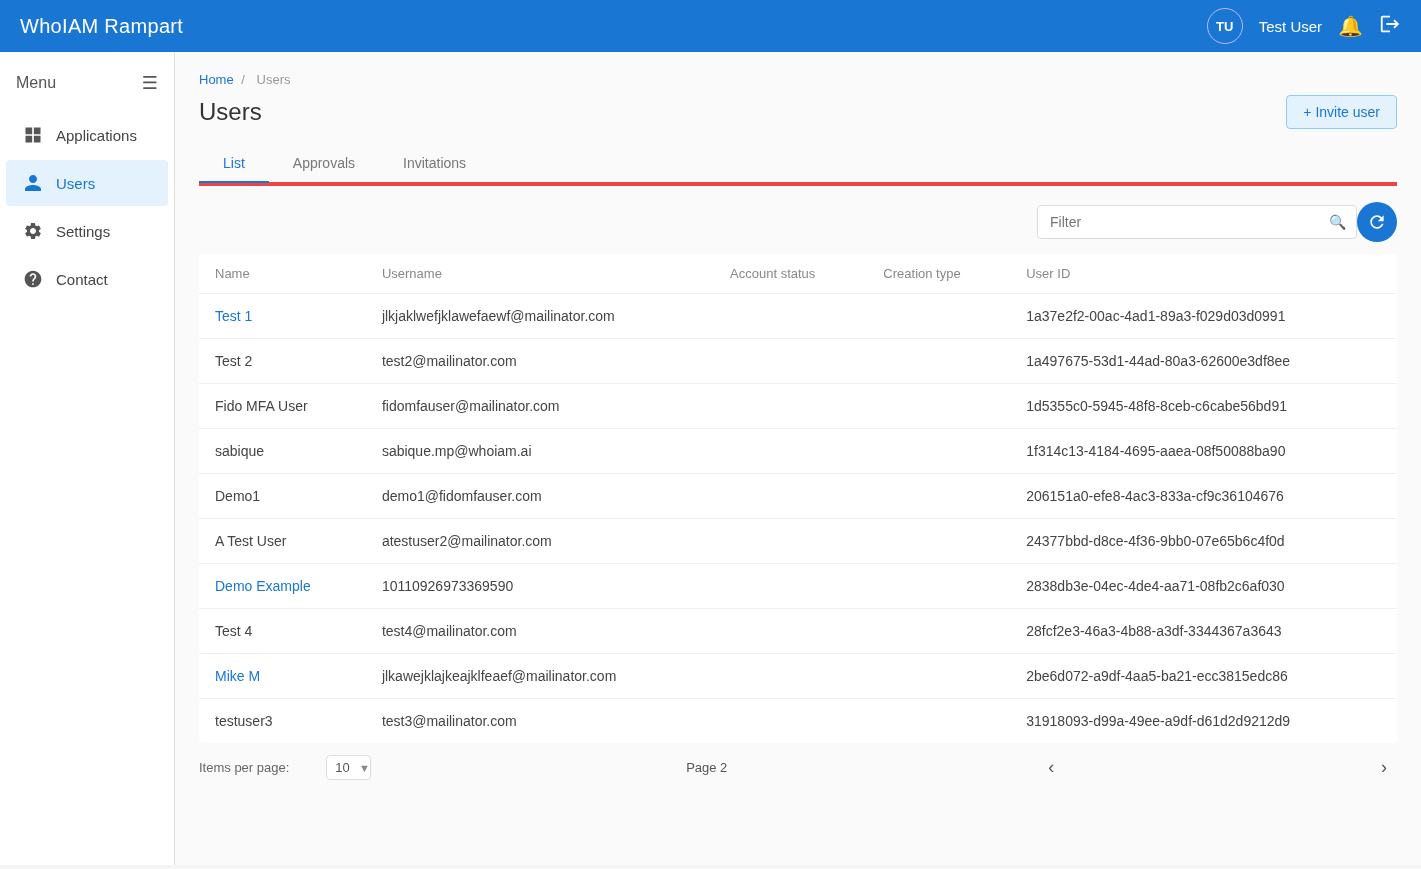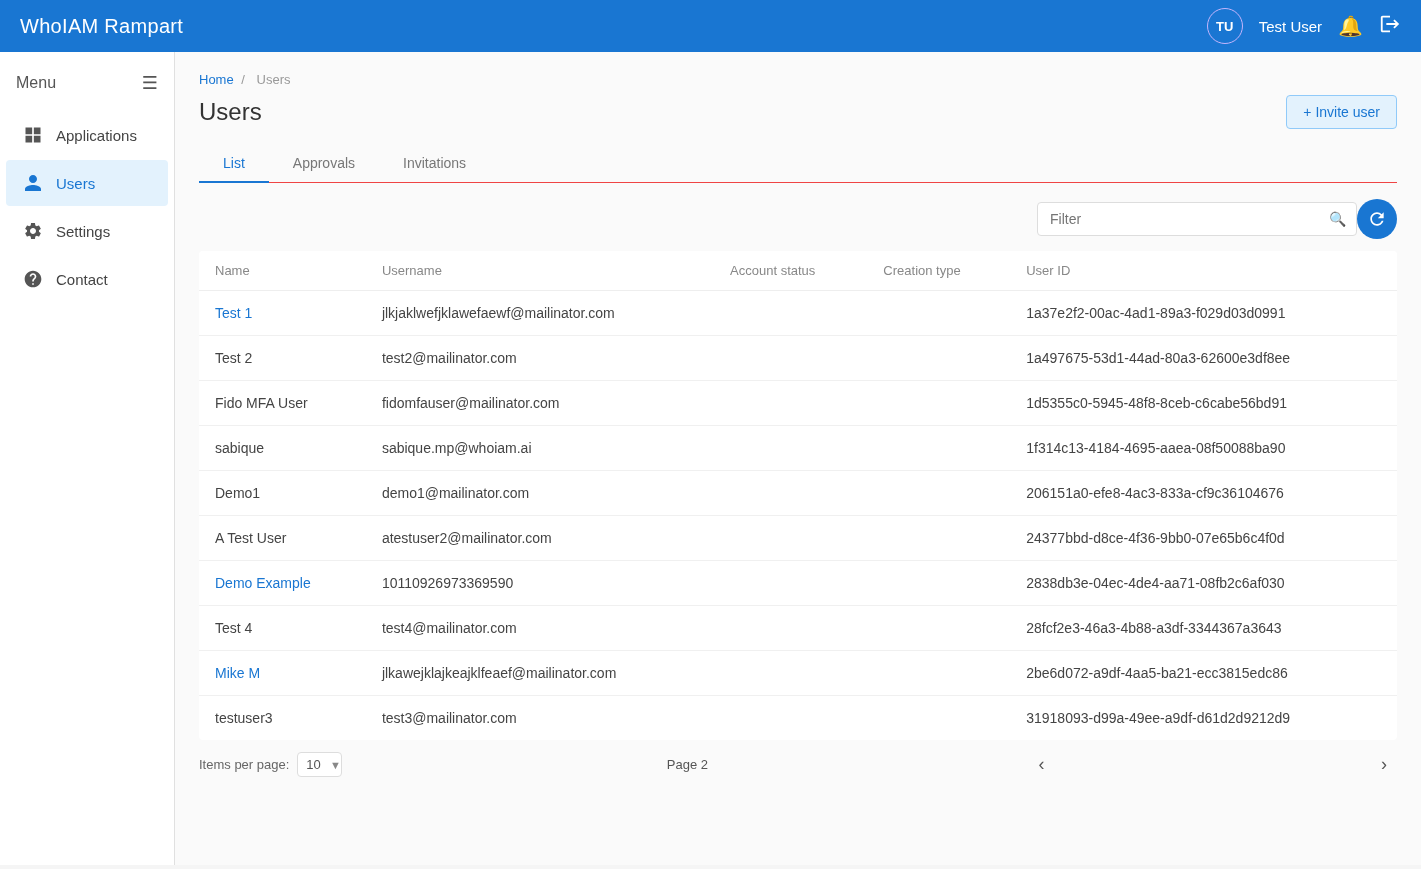--- a/index.html
+++ b/index.html
@@ -145,21 +145,21 @@
       font-size: 14px;
       cursor: pointer;
       display: flex;
       align-items: center;
       gap: 6px;
     }
 
     
     .tabs {
       display: flex;
-      border-bottom: 1px solid #ef4444;
+      border-bottom: 4px solid #ef4444;
       margin-bottom: 16px;
     }
     .tab {
       padding: 10px 24px;
       font-size: 14px;
       color: #777;
       cursor: pointer;
       border-bottom: 2px solid transparent;
       margin-bottom: -1px;
     }
@@ -268,20 +268,21 @@
     }
     .pagination-select {
       border: 1px solid #ddd;
       border-radius: 4px;
       padding: 4px 20px 4px 8px;
       font-size: 13px;
       color: #555;
       background: #fff;
       cursor: pointer;
       appearance: none;
+      margin-left: 29px;
     }
     .pagination-select-arrow {
       margin-left: -16px;
       color: #888;
       pointer-events: none;
       font-size: 11px;
     }
     .pagination-page {
       color: #555;
       font-size: 13px;
@@ -427,21 +428,21 @@
           </tr>
           <tr>
             <td>sabique</td>
             <td class="username-cell">sabique.mp@whoiam.ai</td>
             <td></td>
             <td></td>
             <td class="user-id-cell">1f314c13-4184-4695-aaea-08f50088ba90</td>
           </tr>
           <tr>
             <td>Demo1</td>
-            <td class="username-cell">demo1@mailinator.com</td>
+            <td class="username-cell">demo1@fidomfauser.com</td>
             <td></td>
             <td></td>
             <td class="user-id-cell">206151a0-efe8-4ac3-833a-cf9c36104676</td>
           </tr>
           <tr>
             <td>A Test User</td>
             <td class="username-cell">atestuser2@mailinator.com</td>
             <td></td>
             <td></td>
             <td class="user-id-cell">24377bbd-d8ce-4f36-9bb0-07e65b6c4f0d</td>

